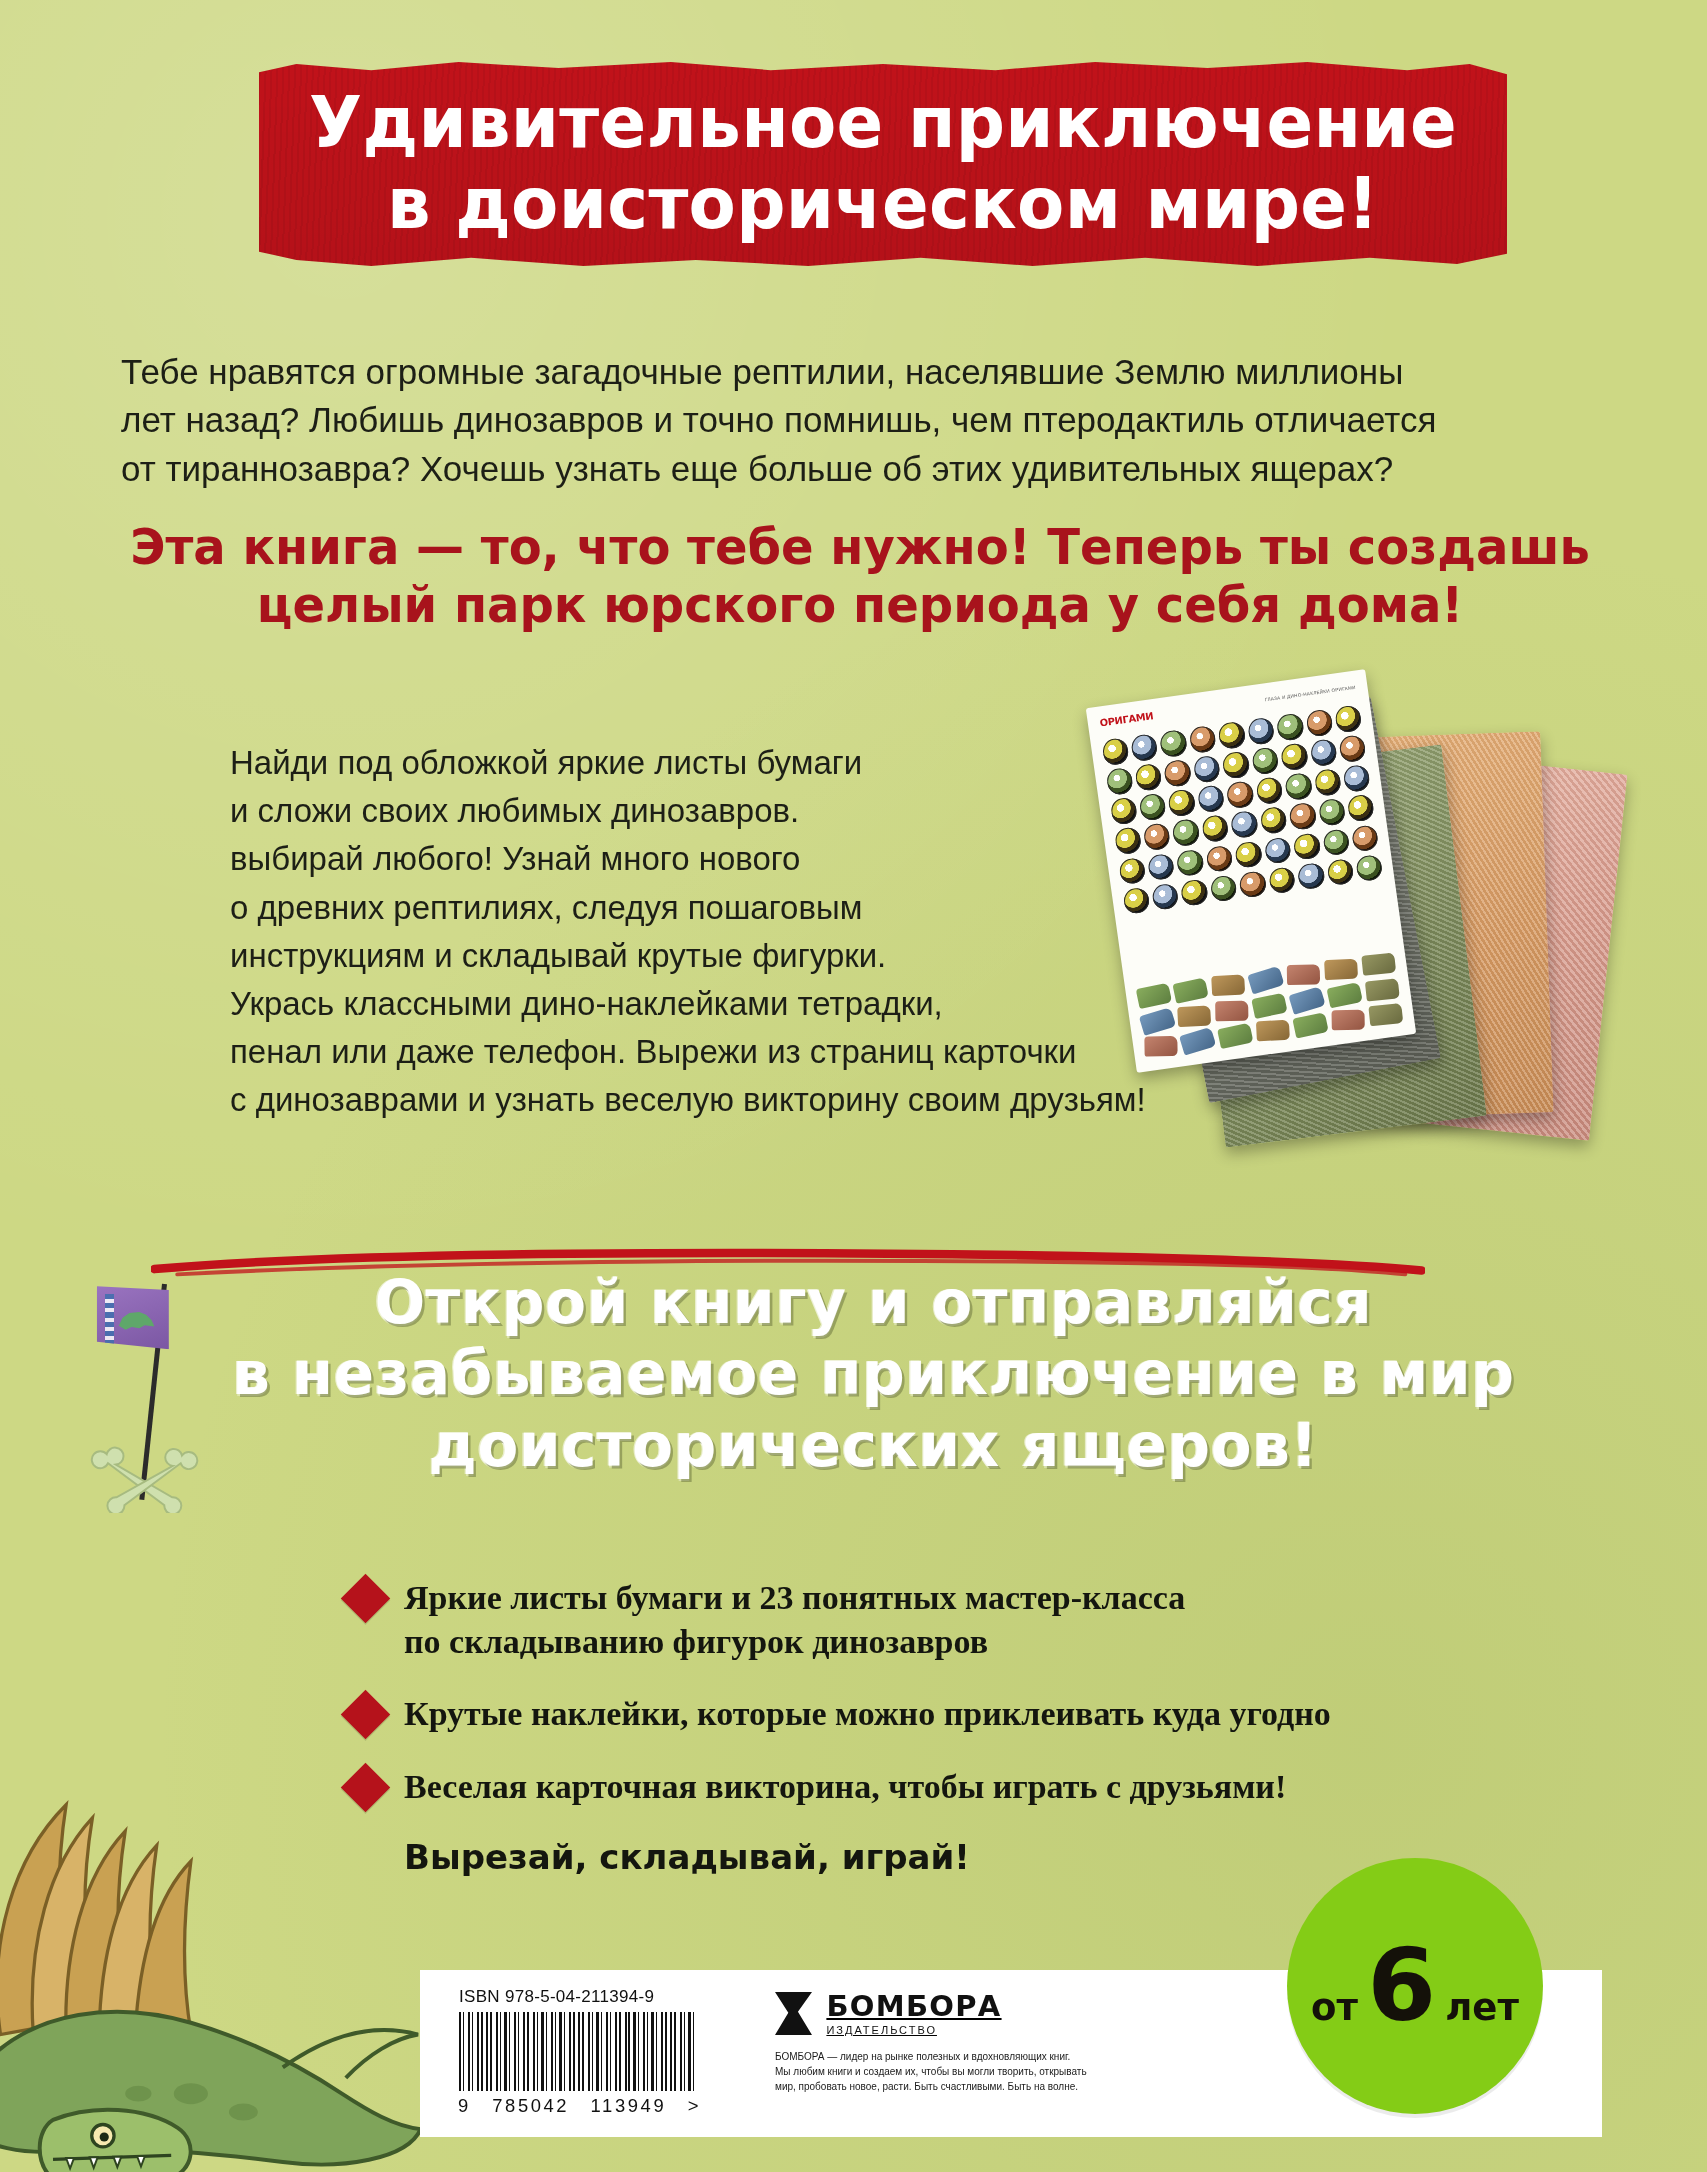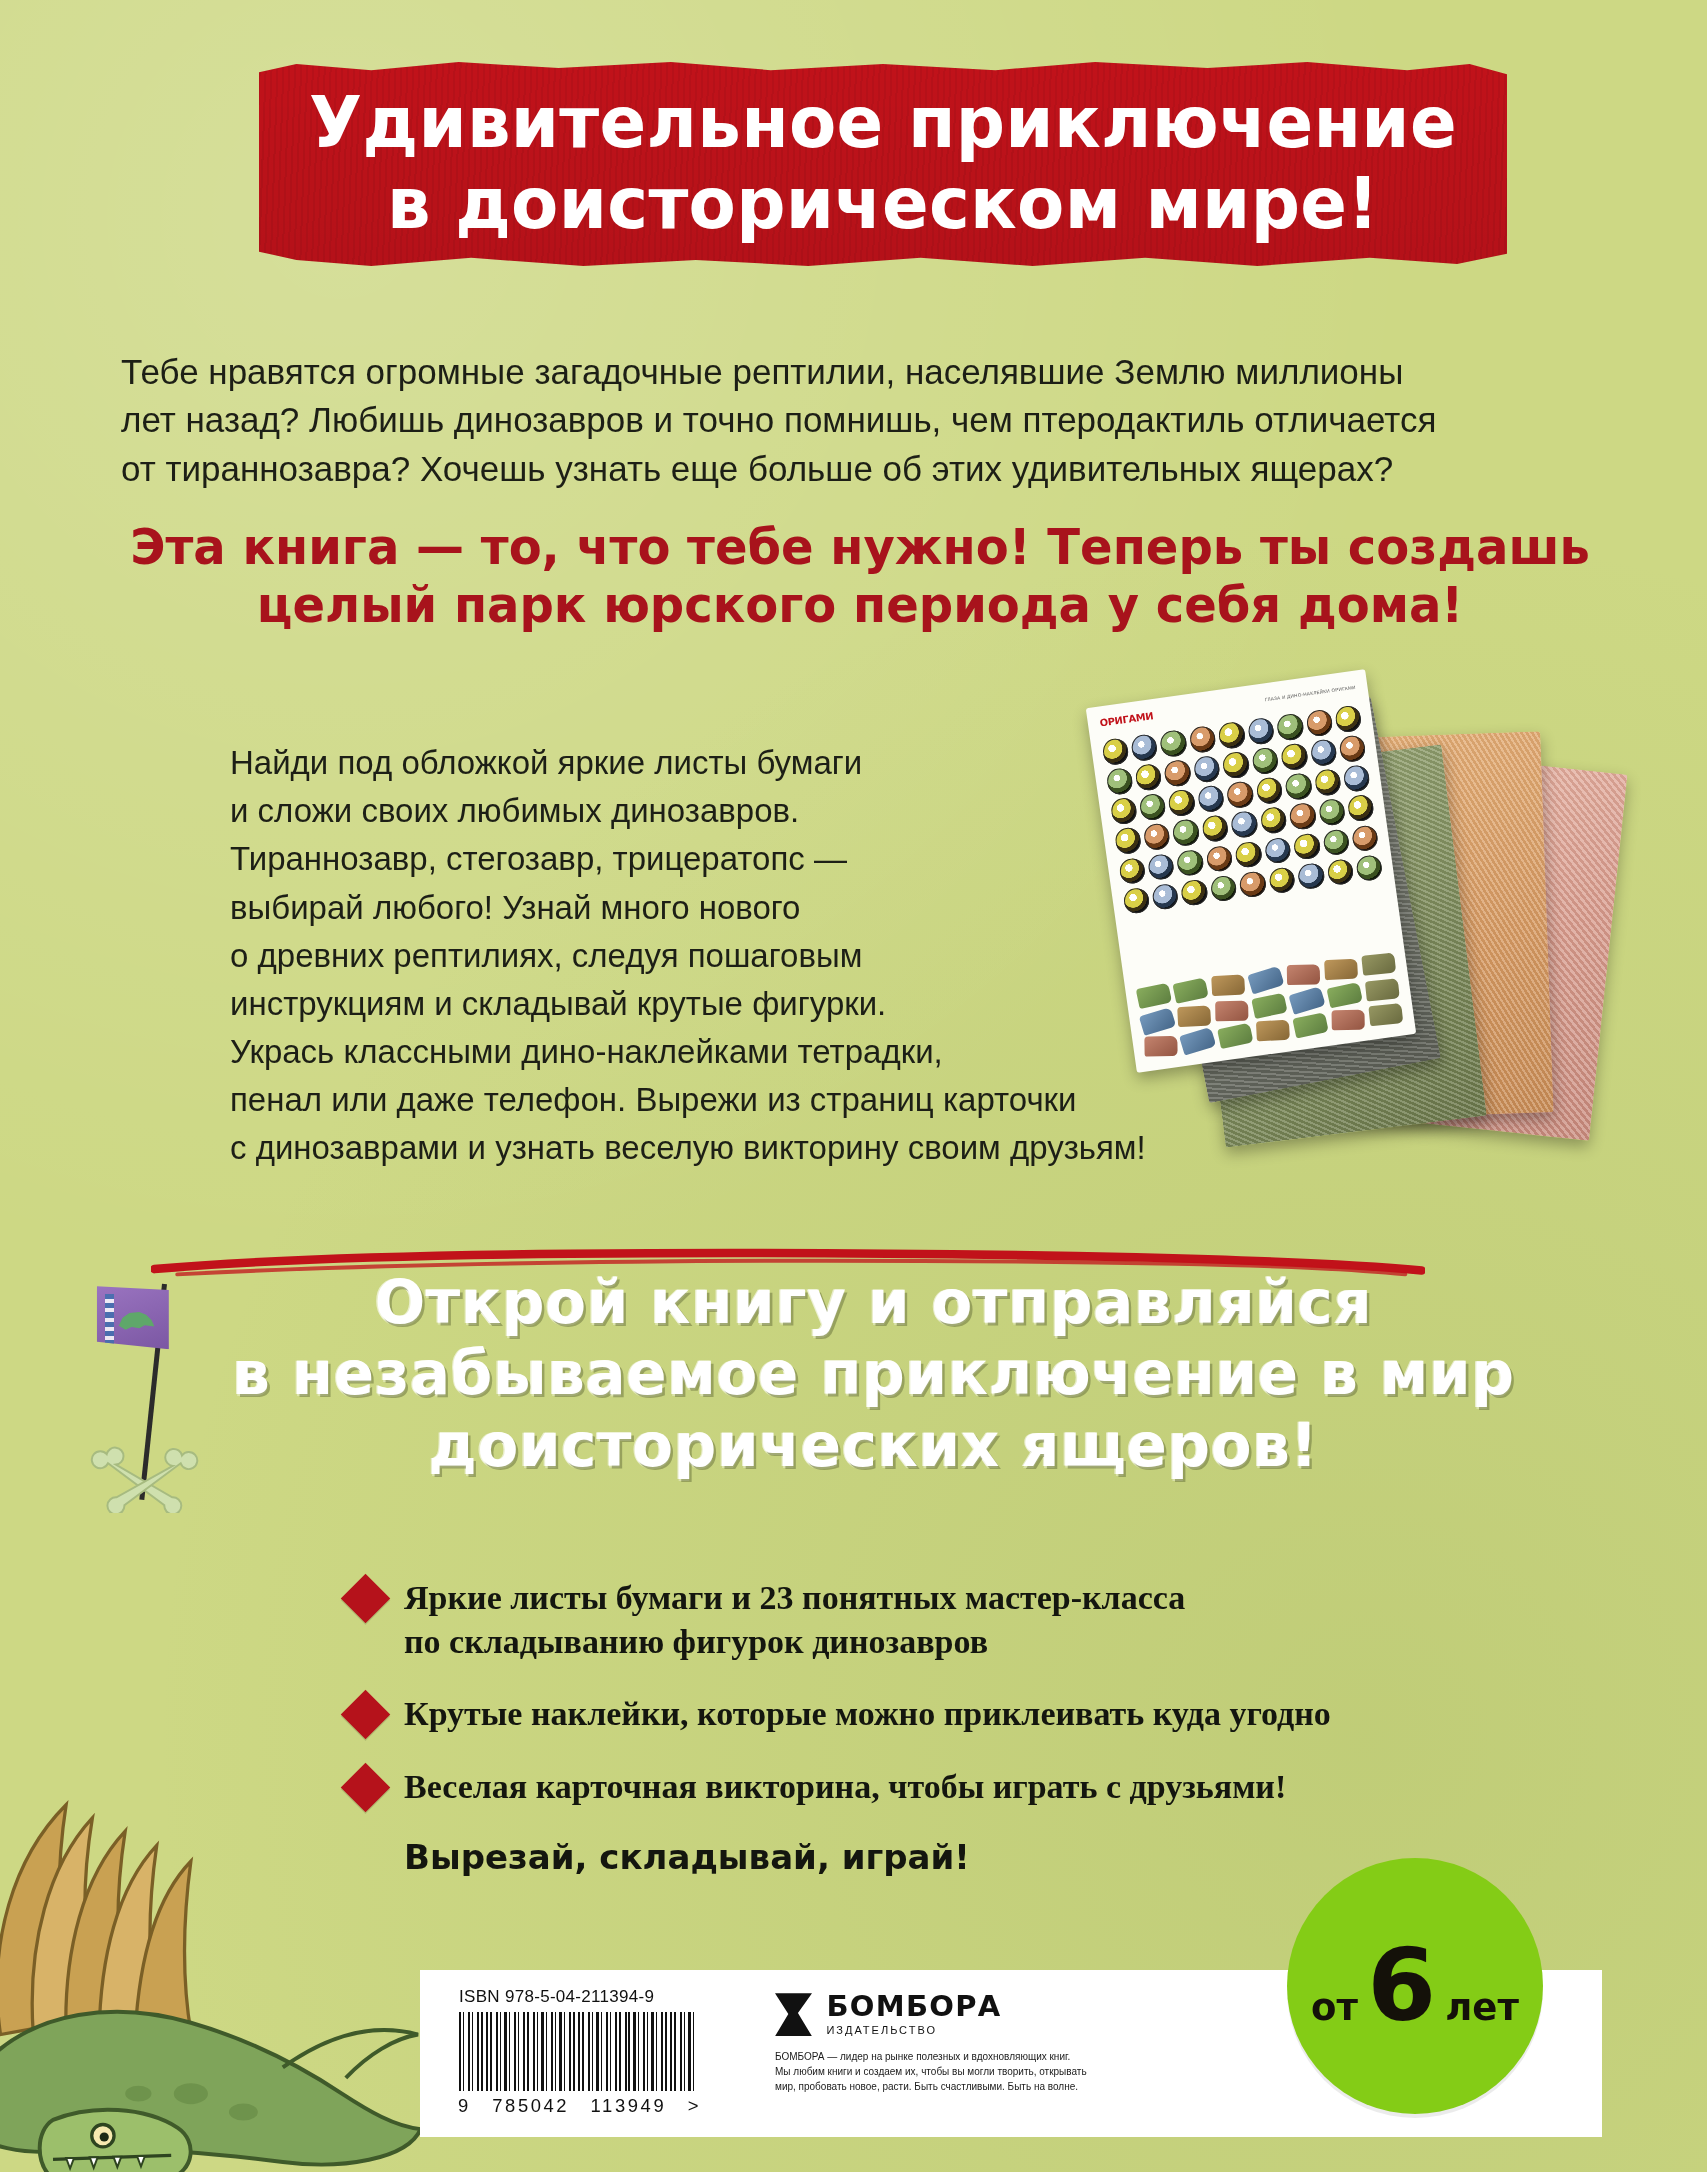--- a/index.html
+++ b/index.html
@@ -360,22 +360,23 @@
     font-size: 18.4px;
     letter-spacing: 2.6px;
     color: #111;
     display: flex;
     justify-content: space-between;
   }
   .publisher {
     position: absolute;
     left: 355px; top: 22px;
     display: flex;
-    align-items: flex-end;
+    align-items: flex-start;
     gap: 14.4px;
+    text-decoration: underline;
   }
   .pub-mark {
     width: 37px; height: 43px;
     background: #111;
     clip-path: polygon(0 0, 100% 0, 62% 46%, 100% 100%, 0 100%, 36% 48%);
   }
   .pub-name {
     font-family: "DejaVu Sans", sans-serif;
     font-weight: bold;
     font-size: 29px;
@@ -443,21 +444,20 @@
   </div>
 
   <div class="subhead">
     <span>Эта книга — то, что тебе нужно! Теперь ты создашь</span>
     <span>целый парк юрского периода у себя дома!</span>
   </div>
 
   <div class="body-copy">
     <span>Найди под обложкой яркие листы бумаги</span>
     <span>и сложи своих любимых динозавров.</span>
-    <span>Тираннозавр, стегозавр, трицератопс —</span>
     <span>выбирай любого! Узнай много нового</span>
     <span>о древних рептилиях, следуя пошаговым</span>
     <span>инструкциям и складывай крутые фигурки.</span>
     <span>Укрась классными дино-наклейками тетрадки,</span>
     <span>пенал или даже телефон. Вырежи из страниц карточки</span>
     <span>с динозаврами и узнать веселую викторину своим друзьям!</span>
   </div>
 
   <div class="sheets">
     <div class="sheet sheet-pink"></div>

